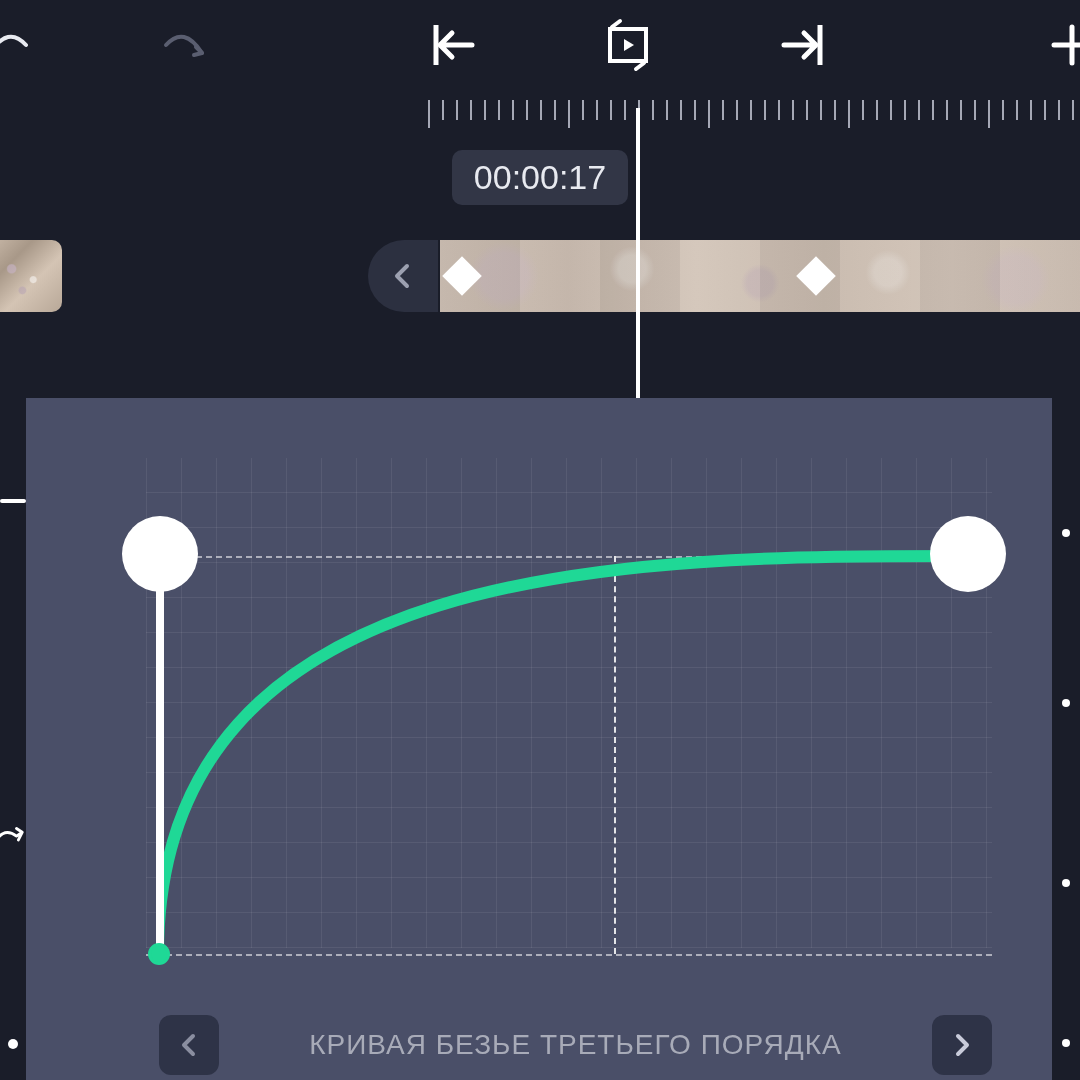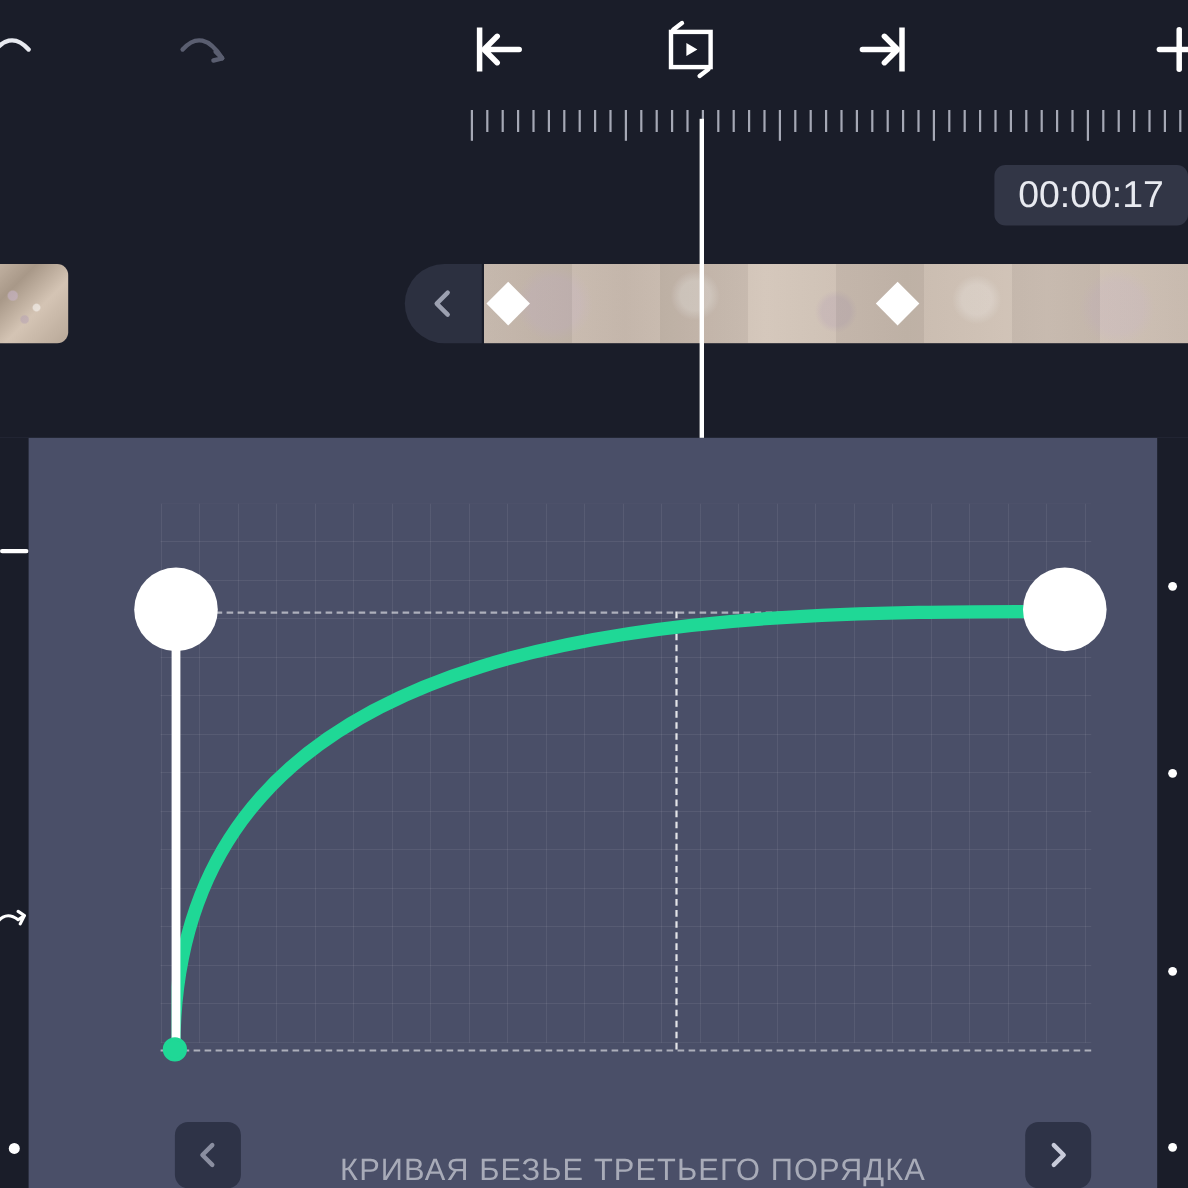--- a/index.html
+++ b/index.html
@@ -44,21 +44,21 @@
   background: #a5a8b5;
 }
 .tick.small { height: 20px; }
 .tick.large { height: 28px; }
 
 
 .timecode-row {
   height: 60px;
   position: relative;
   display: flex;
-  justify-content: flex-end;
+  justify-content: center;
   align-items: flex-start;
   margin-top: 10px;
 }
 .timecode {
   background: #323646;
   color: #e8eaf0;
   font-size: 34px;
   padding: 8px 22px;
   border-radius: 10px;
   font-weight: 400;
@@ -247,21 +247,21 @@
 }
 
 
 .bottom-nav {
   position: absolute;
   bottom: 0;
   left: 100px;
   right: 60px;
   height: 70px;
   display: flex;
-  align-items: flex-end;
+  align-items: center;
   justify-content: space-between;
   padding-left: 33px;
 }
 .nav-btn {
   width: 60px;
   height: 60px;
   background: #2e3347;
   border-radius: 12px;
   display: flex;
   align-items: center;

